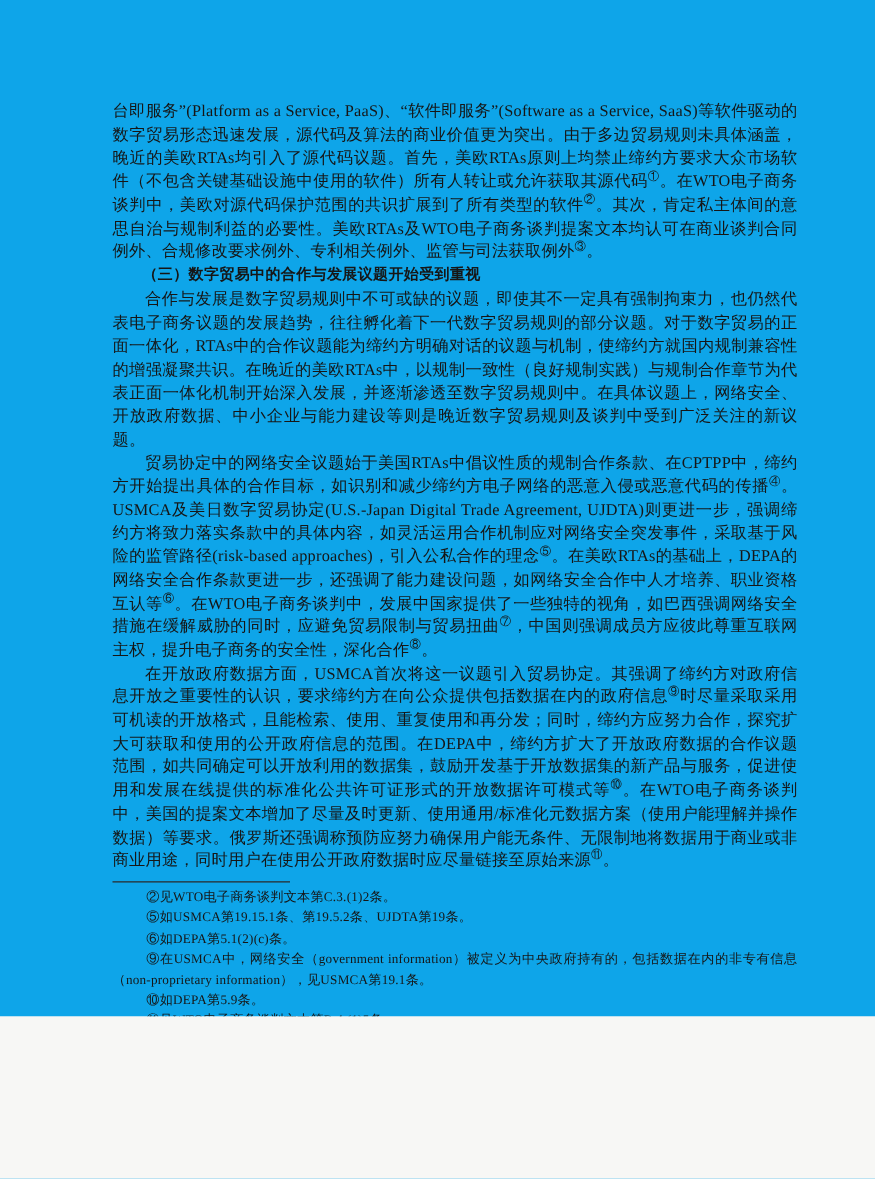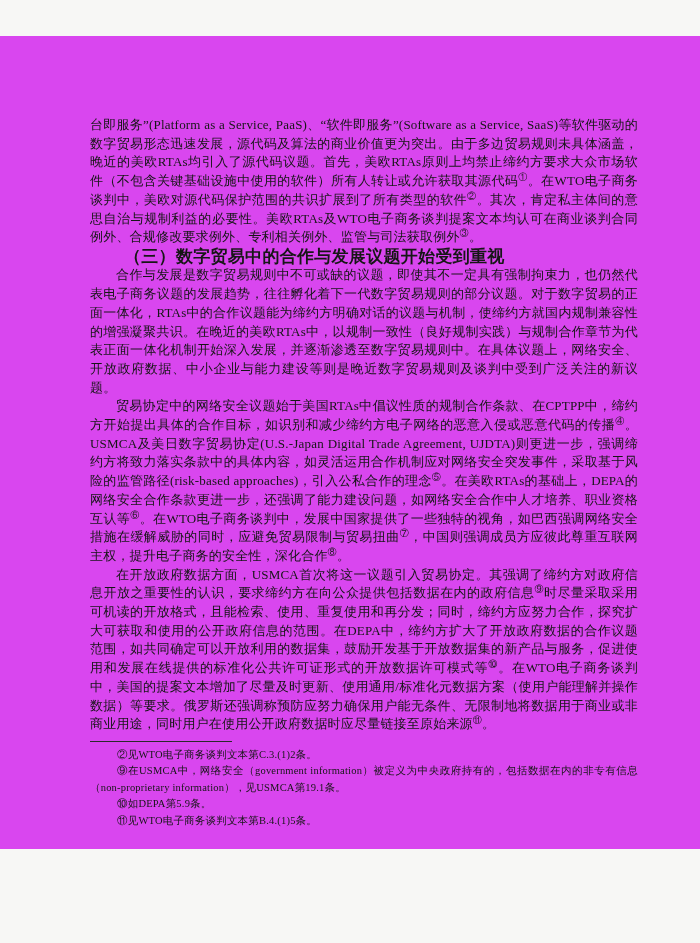--- a/index.html
+++ b/index.html
@@ -4,24 +4,23 @@
 <style>
   html,body{margin:0;padding:0;}
   body{
     width:700px;height:943px;
     background:#f7f7f5;
     font-family:"Liberation Serif","DejaVu Serif",serif;
   }
   .sheet{
     position:relative;
     width:700px;height:813px;
-    background:#d946ef;
+    background:#0ea5e9;
     color:#161616;
     overflow:hidden;
-    margin-top:36px;
   }
   .content{
     position:absolute;
     left:90px;top:80px;
     width:548px;
   }
   .para{
     margin:0;
     font-size:13px;
     line-height:18.7px;
@@ -30,23 +29,23 @@
     letter-spacing:0.2px;
   }
   .para.continuation{ text-indent:0; }
   .para sup{
     font-size:0.7em;
     vertical-align:super;
     line-height:0;
   }
   .heading{
     margin:0;
-    font-family:Liberation Sans, sans-serif;
+    font-family:Liberation Mono, monospace;
     font-weight:bold;
-    font-size:17px;
+    font-size:12px;
     line-height:19.5px;
     text-indent:2em;
     letter-spacing:0.3px;
   }
   .footnote-divider{
     border:none;
     border-top:1.2px solid #2a2a2a;
     width:142px;
     margin:7px 0 5px 0;
   }
@@ -78,20 +77,22 @@
     <p class="para">合作与发展是数字贸易规则中不可或缺的议题，即使其不一定具有强制拘束力，也仍然代表电子商务议题的发展趋势，往往孵化着下一代数字贸易规则的部分议题。对于数字贸易的正面一体化，RTAs中的合作议题能为缔约方明确对话的议题与机制，使缔约方就国内规制兼容性的增强凝聚共识。在晚近的美欧RTAs中，以规制一致性（良好规制实践）与规制合作章节为代表正面一体化机制开始深入发展，并逐渐渗透至数字贸易规则中。在具体议题上，网络安全、开放政府数据、中小企业与能力建设等则是晚近数字贸易规则及谈判中受到广泛关注的新议题。</p>
 
     <p class="para">贸易协定中的网络安全议题始于美国RTAs中倡议性质的规制合作条款、在CPTPP中，缔约方开始提出具体的合作目标，如识别和减少缔约方电子网络的恶意入侵或恶意代码的传播<sup>④</sup>。USMCA及美日数字贸易协定(U.S.-Japan Digital Trade Agreement, UJDTA)则更进一步，强调缔约方将致力落实条款中的具体内容，如灵活运用合作机制应对网络安全突发事件，采取基于风险的监管路径(risk-based approaches)，引入公私合作的理念<sup>⑤</sup>。在美欧RTAs的基础上，DEPA的网络安全合作条款更进一步，还强调了能力建设问题，如网络安全合作中人才培养、职业资格互认等<sup>⑥</sup>。在WTO电子商务谈判中，发展中国家提供了一些独特的视角，如巴西强调网络安全措施在缓解威胁的同时，应避免贸易限制与贸易扭曲<sup>⑦</sup>，中国则强调成员方应彼此尊重互联网主权，提升电子商务的安全性，深化合作<sup>⑧</sup>。</p>
 
     <p class="para">在开放政府数据方面，USMCA首次将这一议题引入贸易协定。其强调了缔约方对政府信息开放之重要性的认识，要求缔约方在向公众提供包括数据在内的政府信息<sup>⑨</sup>时尽量采取采用可机读的开放格式，且能检索、使用、重复使用和再分发；同时，缔约方应努力合作，探究扩大可获取和使用的公开政府信息的范围。在DEPA中，缔约方扩大了开放政府数据的合作议题范围，如共同确定可以开放利用的数据集，鼓励开发基于开放数据集的新产品与服务，促进使用和发展在线提供的标准化公共许可证形式的开放数据许可模式等<sup>⑩</sup>。在WTO电子商务谈判中，美国的提案文本增加了尽量及时更新、使用通用/标准化元数据方案（使用户能理解并操作数据）等要求。俄罗斯还强调称预防应努力确保用户能无条件、无限制地将数据用于商业或非商业用途，同时用户在使用公开政府数据时应尽量链接至原始来源<sup>⑪</sup>。</p>
 
     <hr class="footnote-divider">
 
     <div class="footnotes">
       <p>②见WTO电子商务谈判文本第C.3.(1)2条。</p>
+      <p>⑤如USMCA第19.15.1条、第19.5.2条、UJDTA第19条。</p>
+      <p>⑥如DEPA第5.1(2)(c)条。</p>
       <p>⑨在USMCA中，网络安全（government information）被定义为中央政府持有的，包括数据在内的非专有信息（non-proprietary information），见USMCA第19.1条。</p>
       <p>⑩如DEPA第5.9条。</p>
       <p>⑪见WTO电子商务谈判文本第B.4.(1)5条。</p>
     </div>
 
   </div>
 
   <div class="page-number">97</div>
 </div>
 

